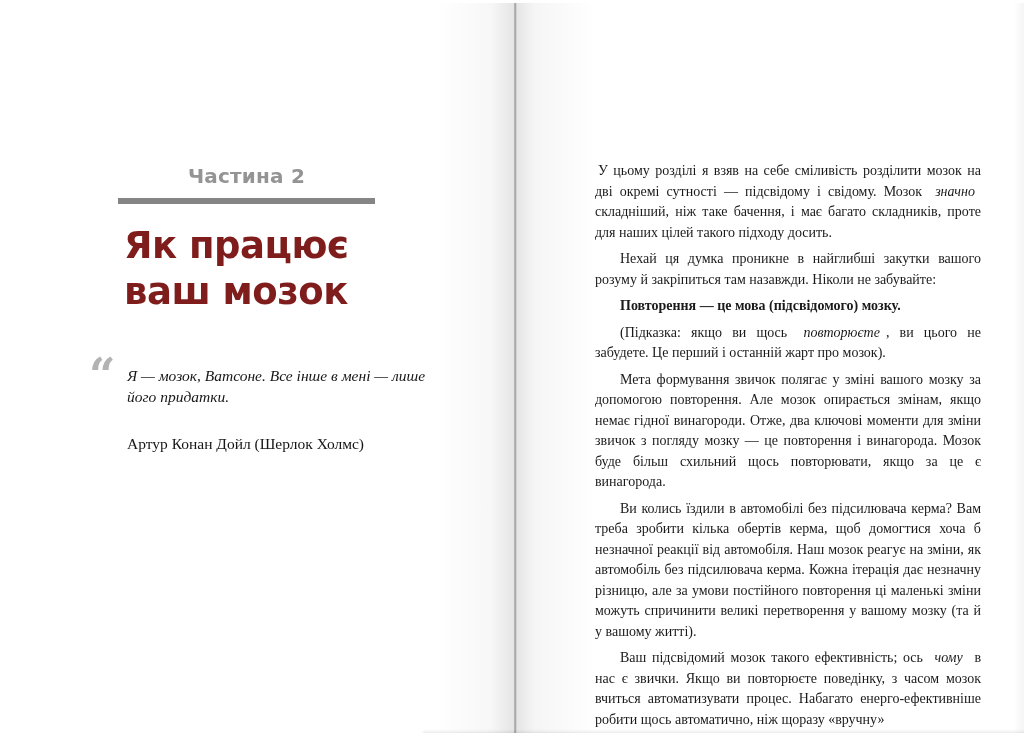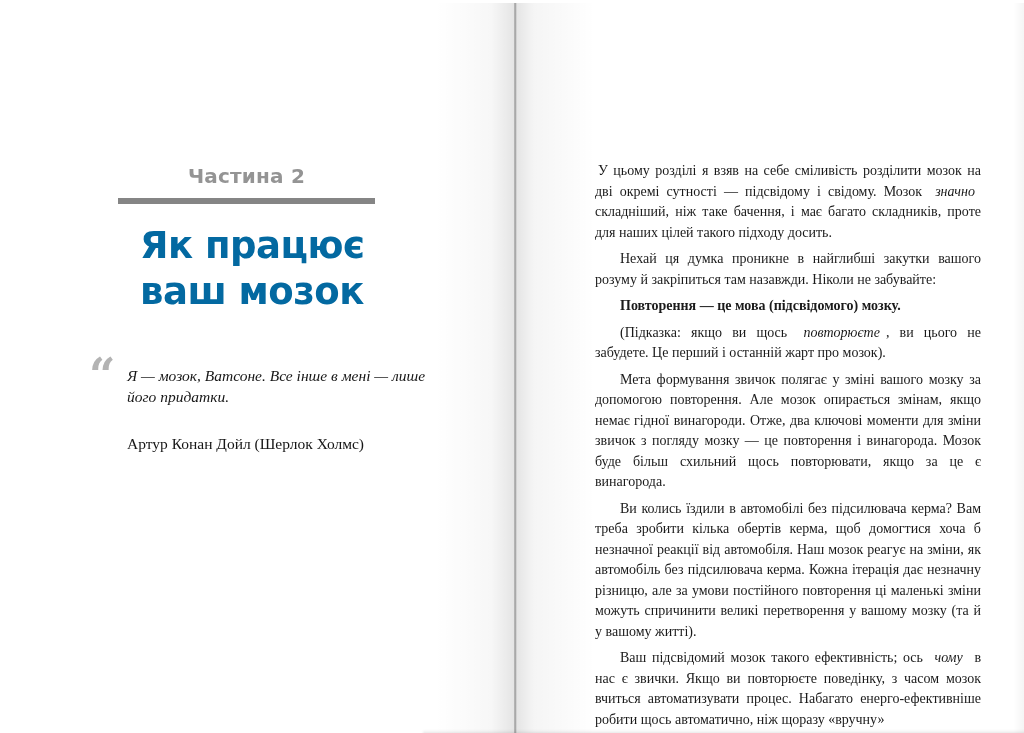--- a/index.html
+++ b/index.html
@@ -65,22 +65,21 @@
     background: #858585;
     margin-top: 7px;
   }
   .chapter-title {
     margin-top: 16px;
     font-family: "DejaVu Sans", sans-serif;
     font-weight: 700;
     font-size: 37px;
     line-height: 1.24;
     letter-spacing: -0.5px;
-    color: #0369a1;
-    margin-left: 16px;
+    color: #7f1d1d;
   }
 
   .quote-block {
     position: absolute;
     left: 83px; top: 356px;
     width: 348px;
   }
   .quote-mark {
     position: absolute;
     left: 0; top: -10px;

